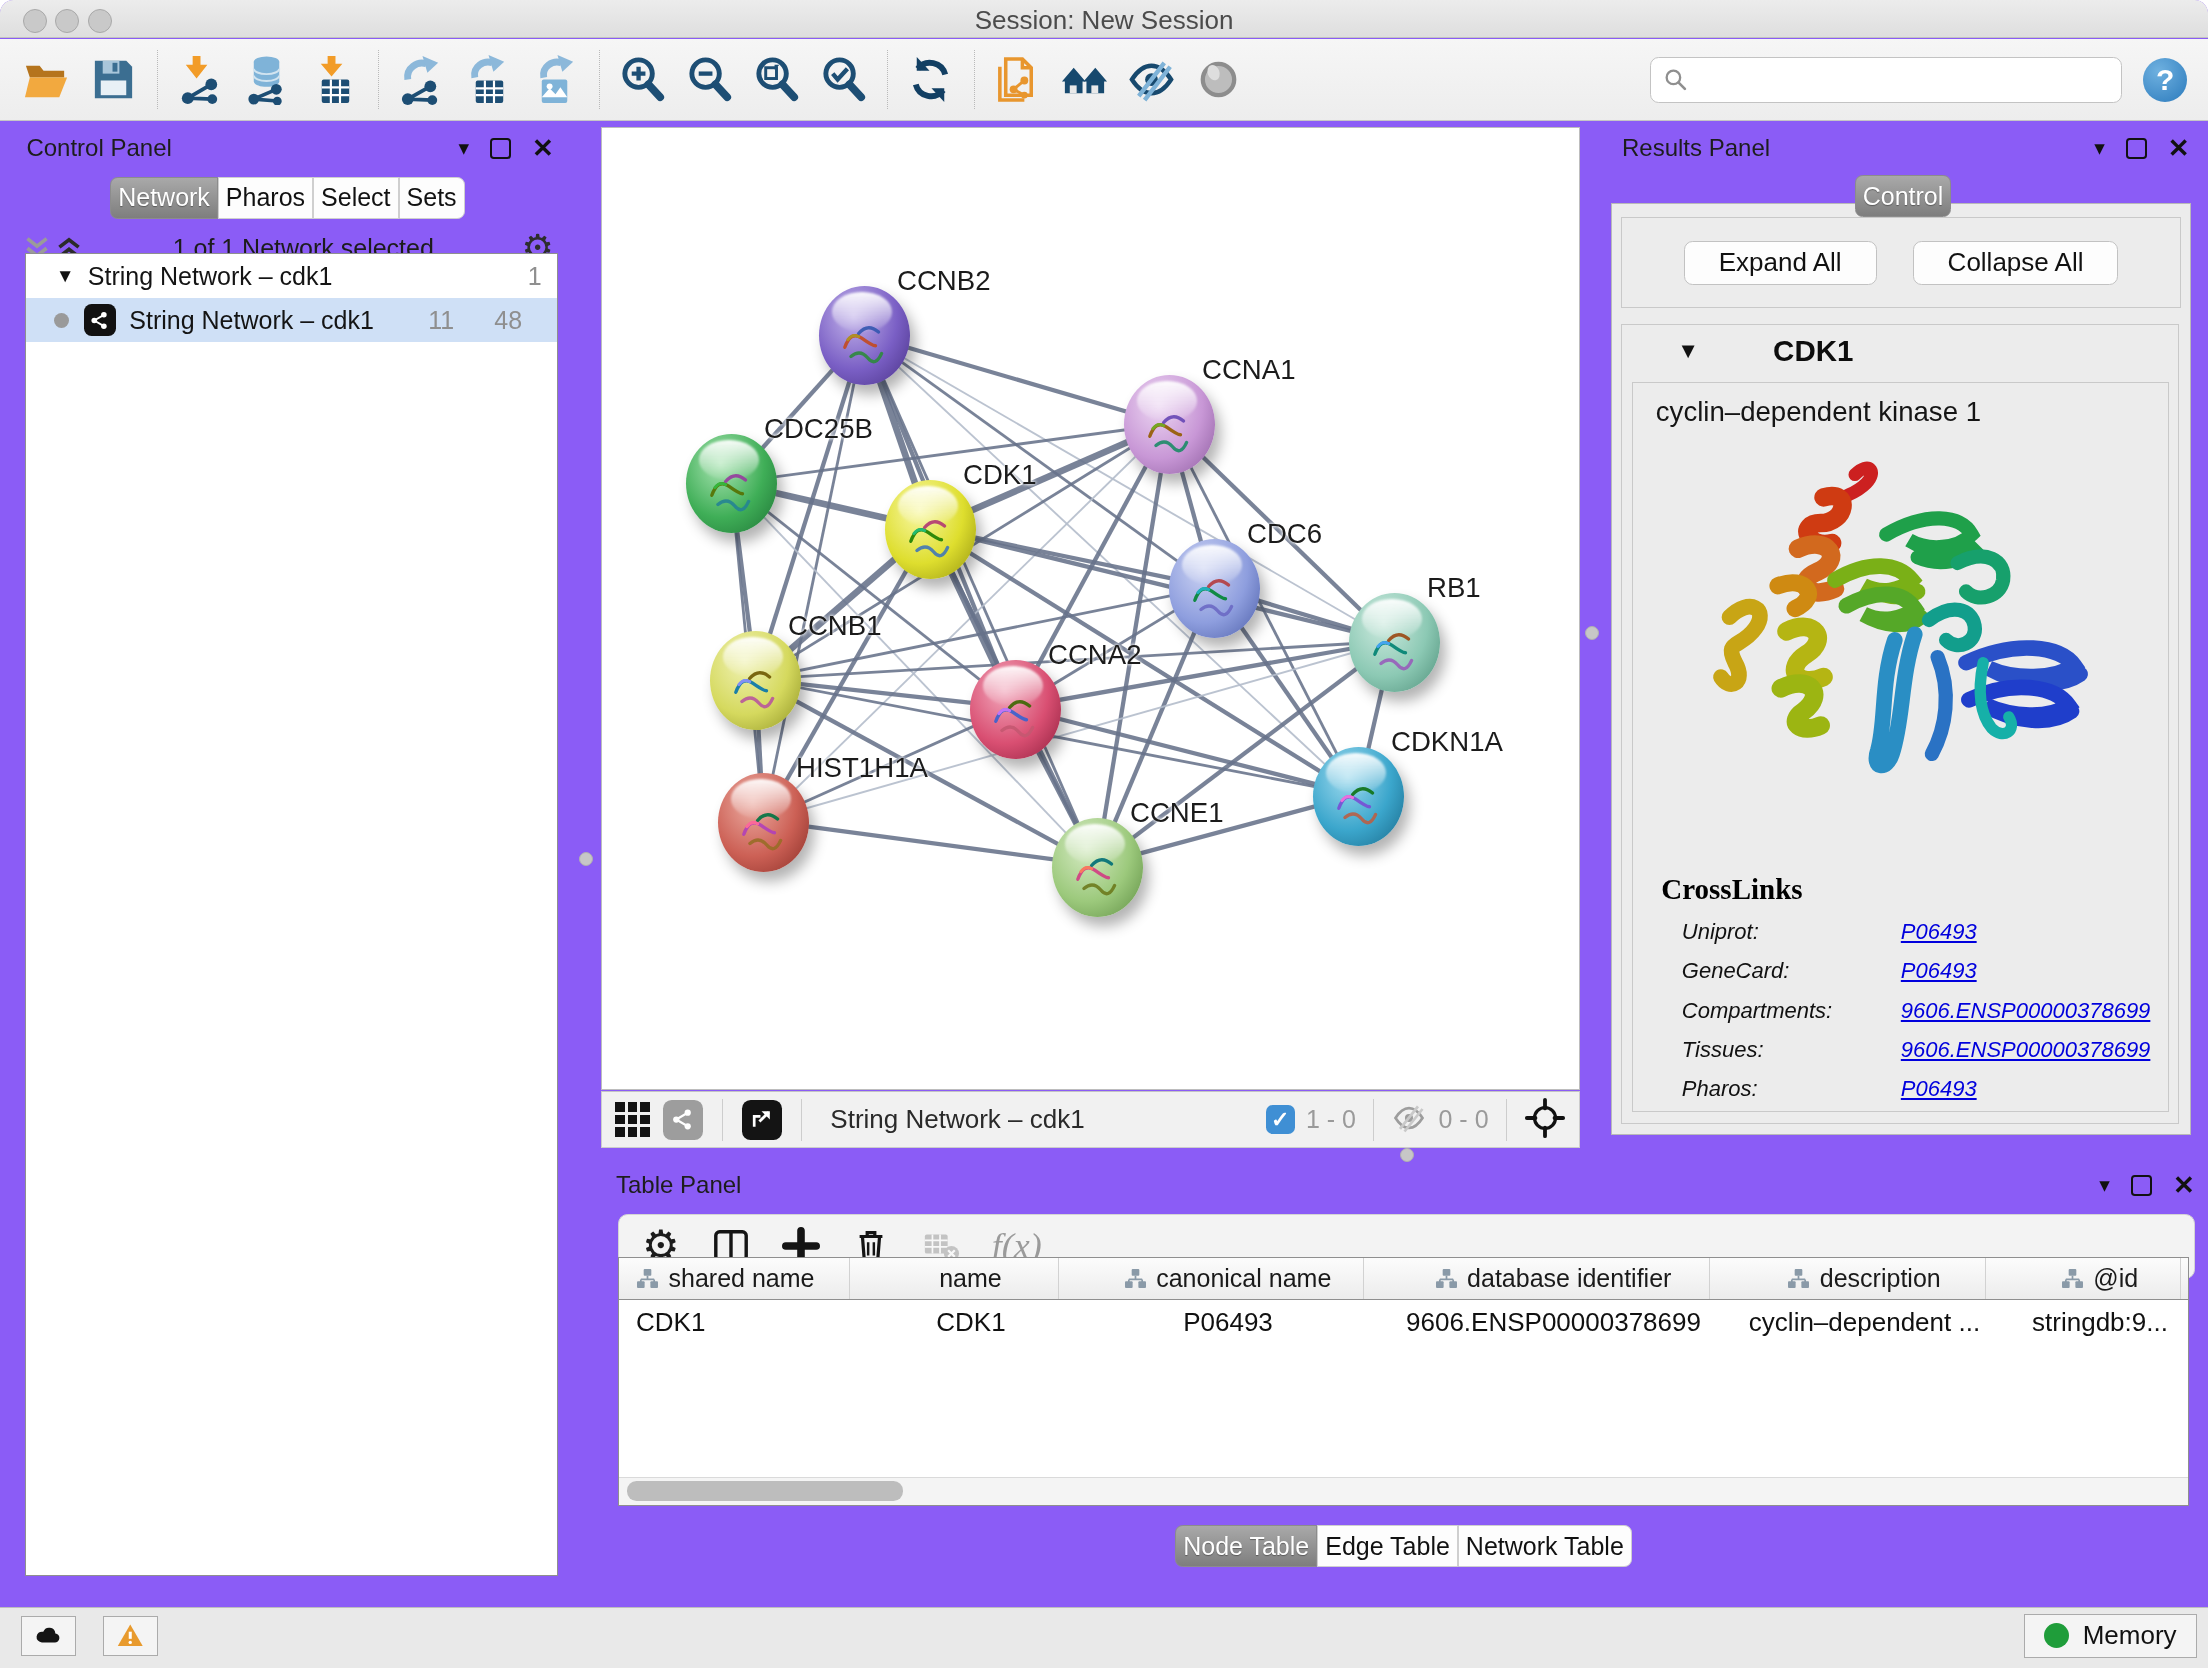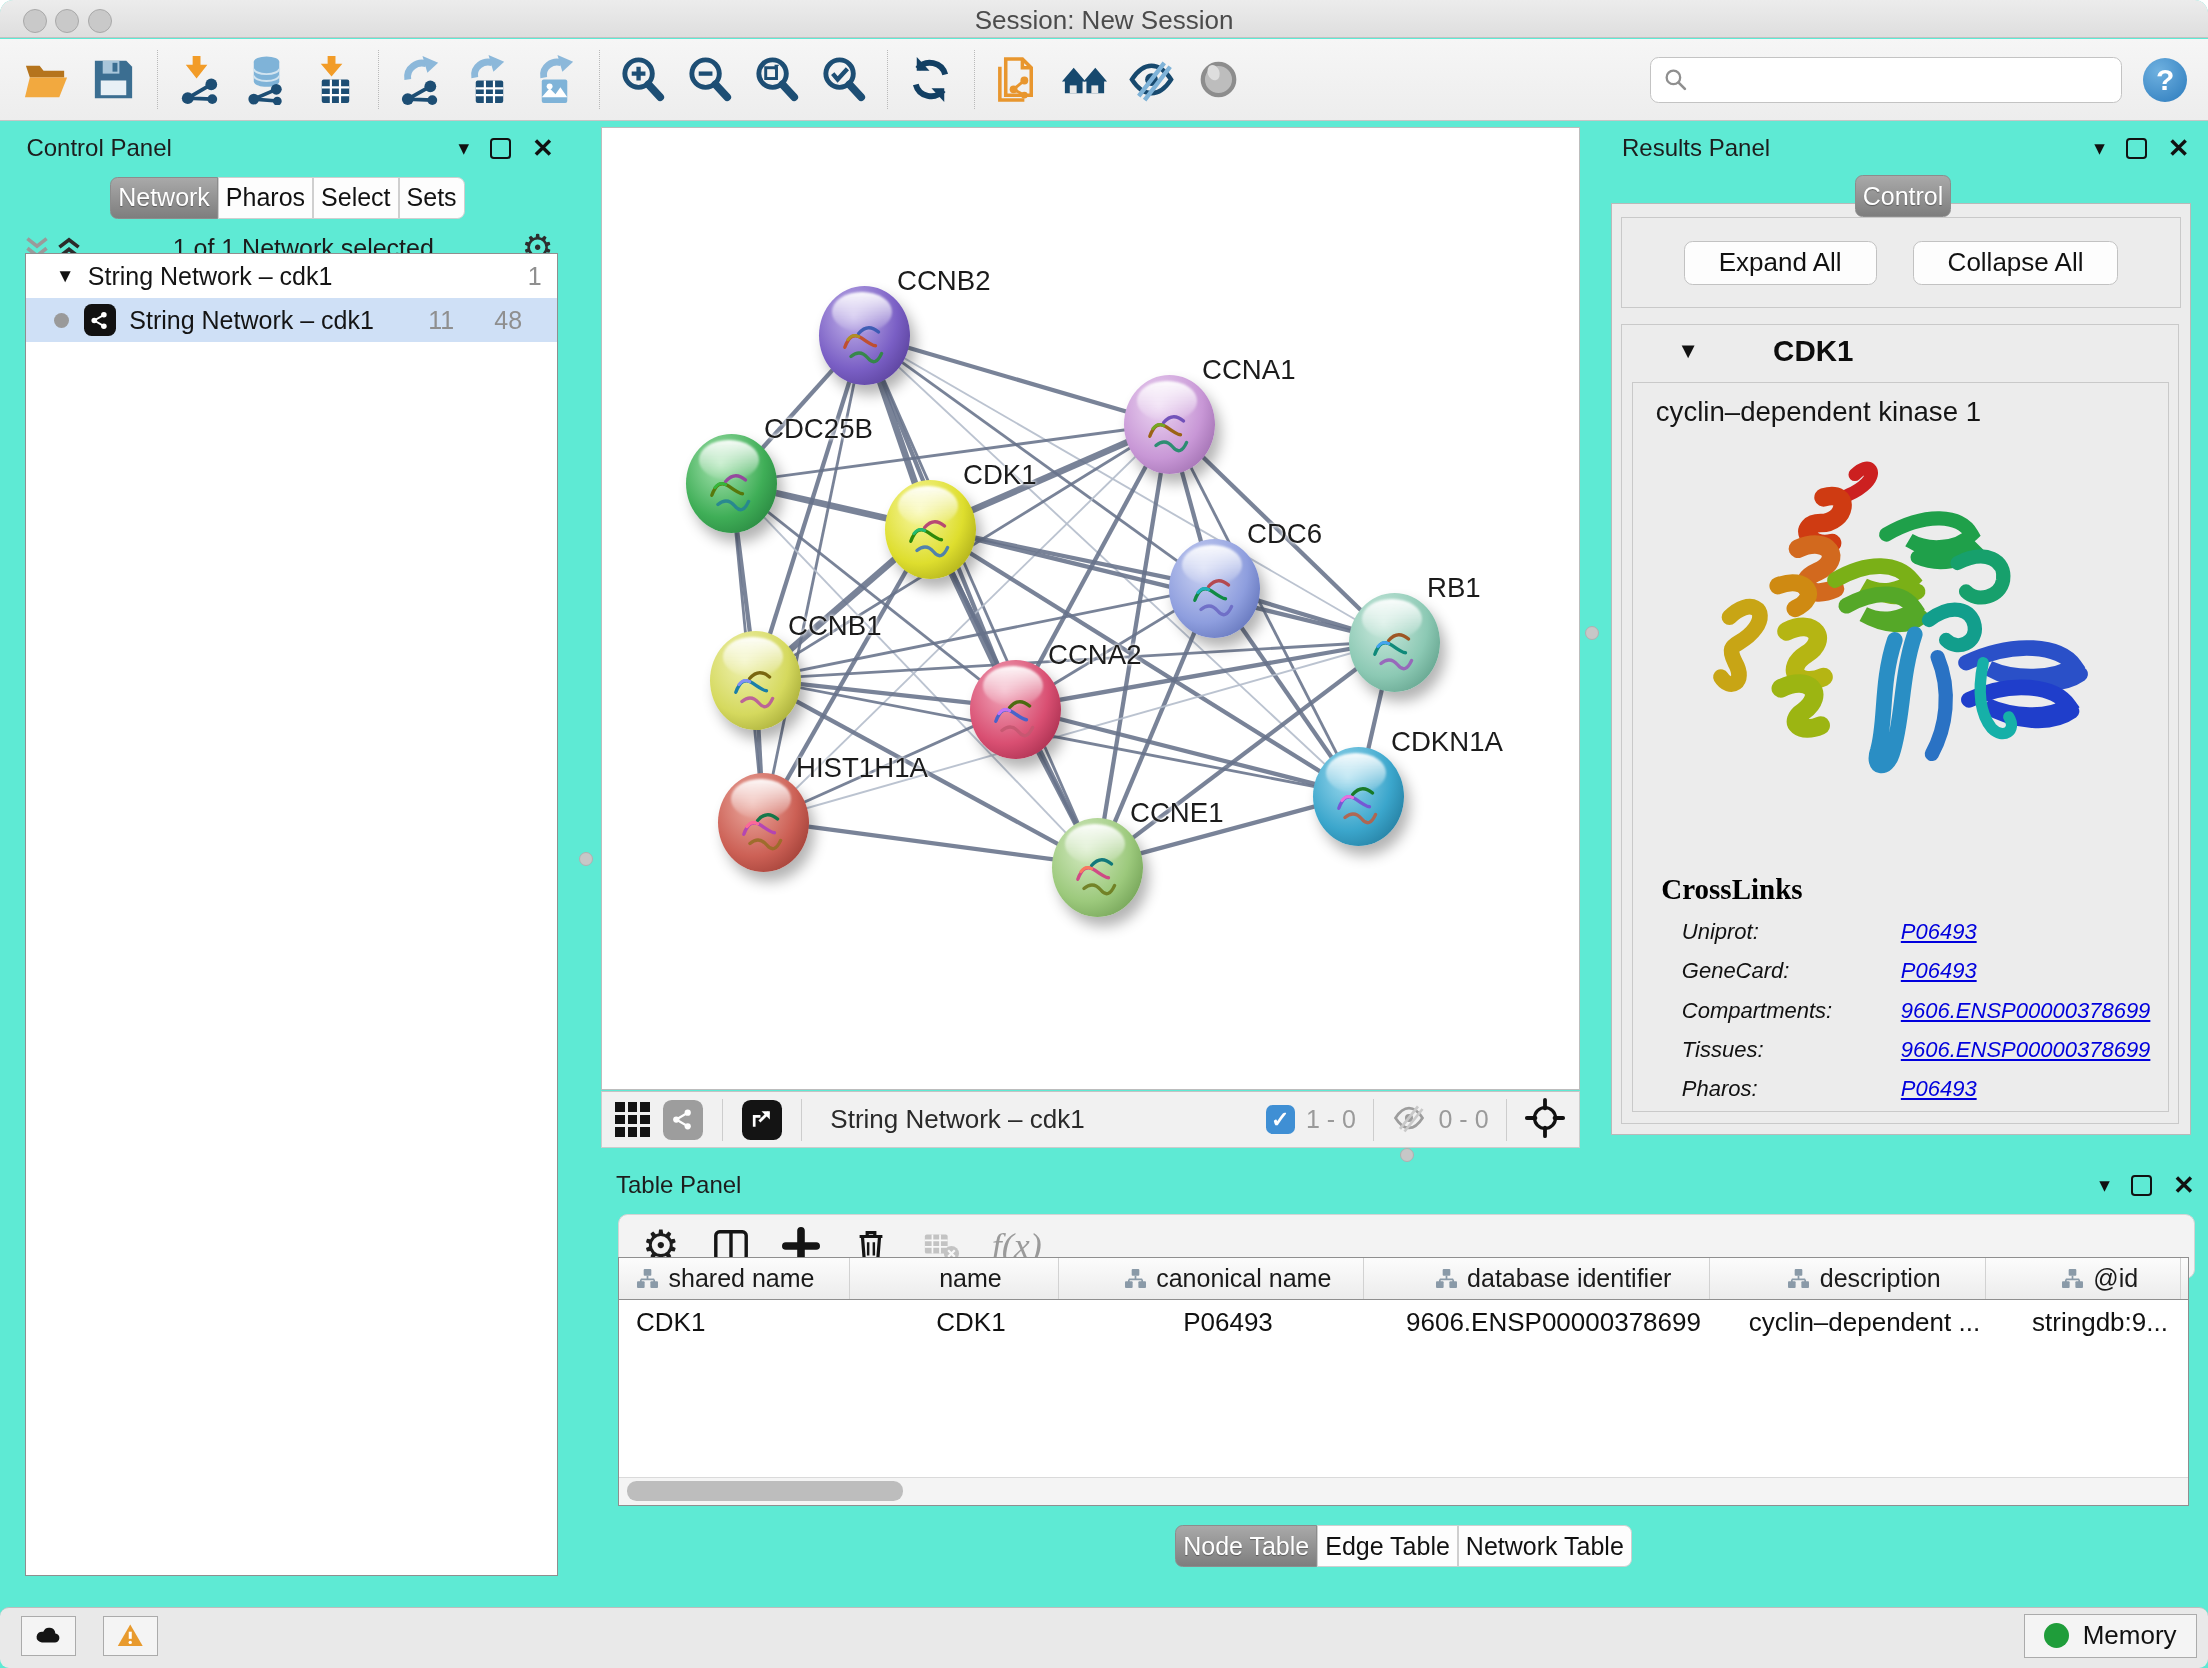--- a/index.html
+++ b/index.html
@@ -1,17 +1,17 @@
 <!DOCTYPE html>
 <html style="font-size:15px"><head>
 <meta charset="utf-8">
 <style>
   html,body{margin:0;padding:0;background:#ffffff;}
   *{box-sizing:border-box;font-family:"Liberation Sans",sans-serif;}
-  #window{position:relative;width:2208px;height:1668px;background:#5eead4;overflow:hidden;border-radius:13.3px 13.3px 0 0;}
+  #window{position:relative;width:2208px;height:1668px;background:#8b5cf6;overflow:hidden;border-radius:13.3px 13.3px 0 0;}
 
   
   #titlebar{position:absolute;left:0;top:0;width:2208px;height:38px;
     background:linear-gradient(#ececec,#dedede);border-bottom:1px solid #c2c2c2;}
   .tlight{position:absolute;top:8.6px;width:24px;height:24px;border-radius:50%;
     background:#c9c9c9;border:1px solid #a8a8a8;}
   #win-title{position:absolute;left:0;right:0;top:4.8px;text-align:center;font-size:26px;color:#4b4b4b;}
 
   
   #toolbar{position:absolute;left:0;top:39px;width:2208px;height:82px;
@@ -128,21 +128,21 @@
   .th .cell svg{width:23px;height:21px;flex:0 0 auto;}
   .td{height:44px;}
   .td .cell{display:flex;align-items:center;justify-content:center;font-size:26px;color:#111;
     overflow:hidden;white-space:nowrap;}
   .cell.left{justify-content:flex-start;padding-left:17px;}
   #tbl-hscroll{position:absolute;left:0;right:0;bottom:0;height:28.5px;background:#f4f4f4;border-top:1px solid #dadada;}
   #tbl-thumb{position:absolute;left:7.6px;top:3.8px;width:276px;height:20px;border-radius:9.5px;background:#bdbdbd;}
   #tp-tabs{position:absolute;left:0;right:0;top:363px;display:flex;justify-content:center;}
 
   
-  #statusbar{position:absolute;left:0;top:1607px;width:2208px;height:61px;background:#e9e9e9;border-top:1px solid #bdbdbd;border-radius:9px;}
+  #statusbar{position:absolute;left:0;top:1607px;width:2208px;height:61px;background:#e9e9e9;border-top:1px solid #bdbdbd;}
   .sb-btn{position:absolute;top:7.6px;width:55px;height:40px;background:#f4f4f4;border:1px solid #ababab;
     display:flex;align-items:center;justify-content:center;}
   .sb-btn svg{width:28.5px;height:28.5px;}
   #memory-btn{position:absolute;right:11.4px;top:5.7px;height:44px;padding:0 19px;background:#f4f4f4;border:1px solid #ababab;
     display:flex;align-items:center;gap:13.3px;font-size:26px;color:#111;}
   #memory-dot{width:25px;height:25px;border-radius:50%;background:#1f9d3a;}
 </style>
 </head>
 <body>
 

